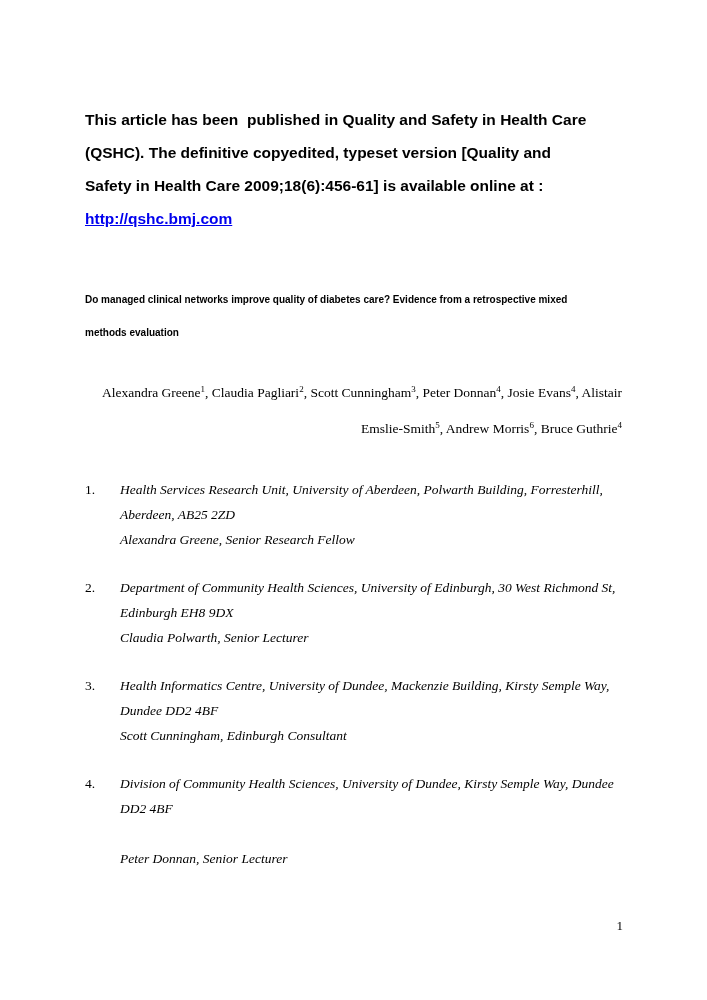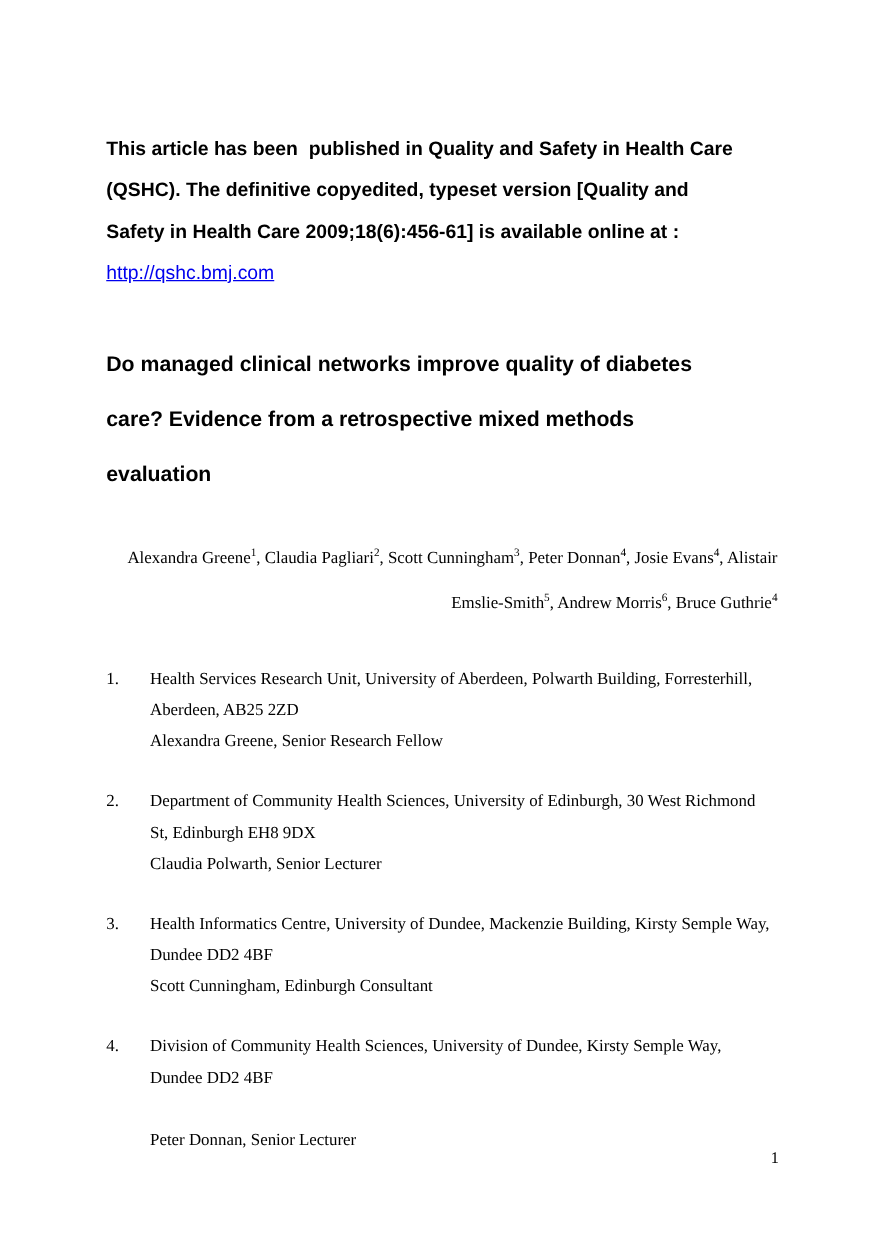--- a/index.html
+++ b/index.html
@@ -23,29 +23,29 @@
     font-family: "Liberation Sans", sans-serif;
     font-weight: bold;
     font-size: 15.5px;
     line-height: 33px;
     width: 515px;
     white-space: pre-wrap;
   }
   .pub-note a {
     color: #0000ee;
     text-decoration: underline;
-    font-weight: normal;
+    font-weight: bold;
   }
   .article-title {
     font-family: "Liberation Sans", sans-serif;
     font-weight: bold;
-    font-size: 17px;
-    line-height: 44px;
+    font-size: 10px;
+    line-height: 33px;
     width: 500px;
-    margin-top: 35px;
+    margin-top: 48px;
   }
   .authors {
     font-size: 13.5px;
     line-height: 36px;
     margin-top: 26px;
     width: 537px;
     text-align: right;
   }
   .authors sup, .aff sup {
     font-size: 9px;
@@ -60,20 +60,21 @@
     display: flex;
     line-height: 25px;
     margin-bottom: 23px;
   }
   .aff-num {
     flex: 0 0 35px;
     width: 35px;
   }
   .aff-body {
     width: 502px;
+    font-style: italic;
   }
   .aff-person.gap {
     margin-top: 25px;
   }
   .page-number {
     position: absolute;
     top: 918px;
     right: 84px;
     font-size: 13px;
     font-family: "Liberation Serif", serif;

